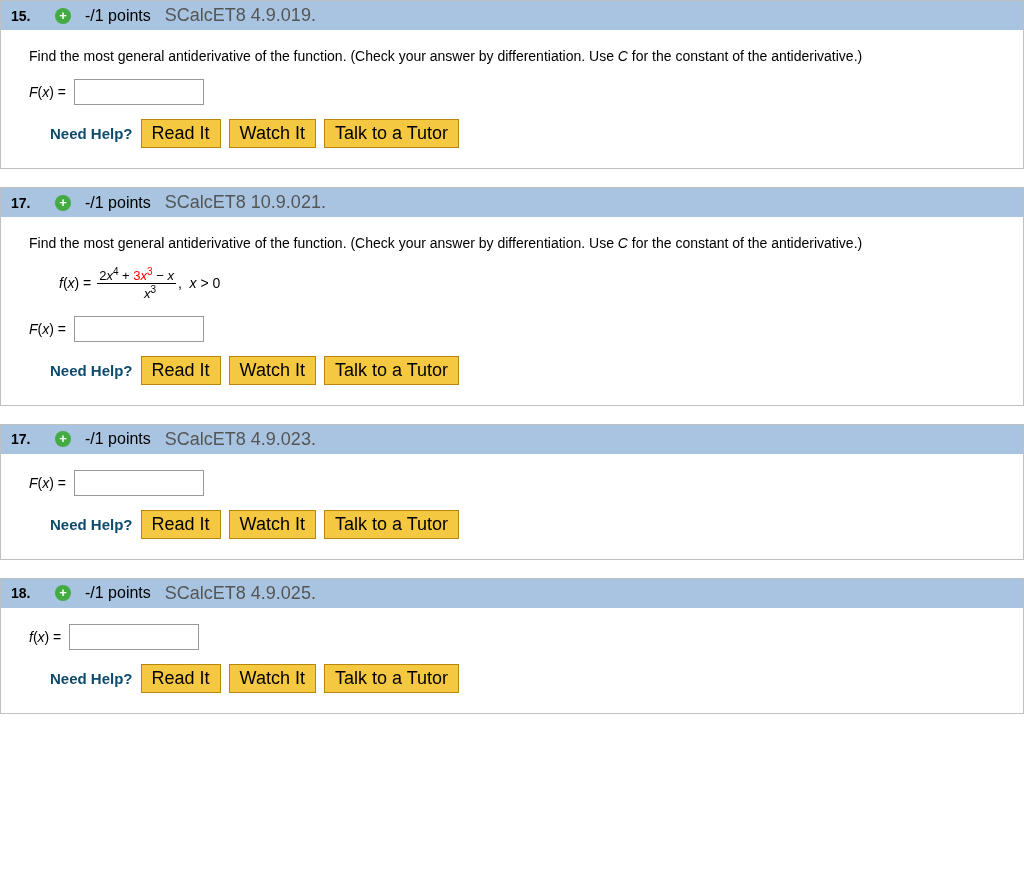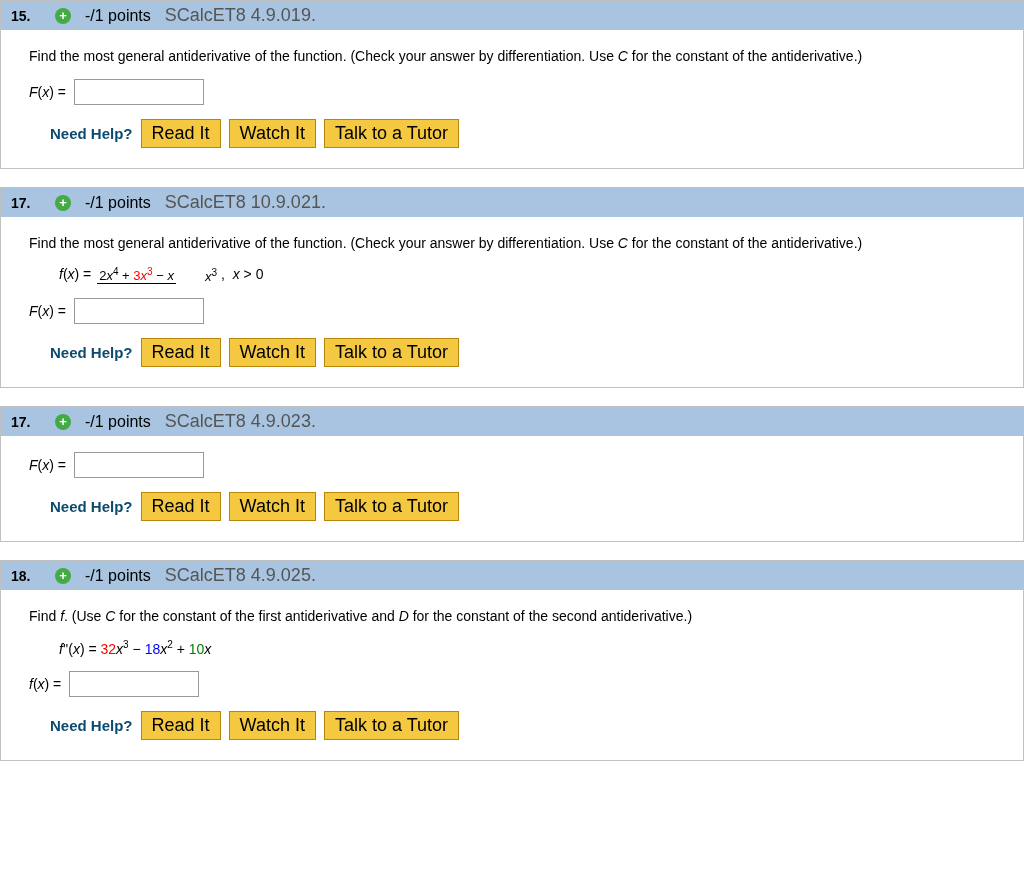--- a/index.html
+++ b/index.html
@@ -107,22 +107,22 @@
       padding: 3px 10px;
       font-size: 18px;
       cursor: pointer;
       font-weight: normal;
     }
 
     sup { font-size: 10px; }
 
     .frac {
       display: inline-flex;
-      flex-direction: row;
-      align-items: flex-end;
+      flex-direction: column;
+      align-items: center;
       vertical-align: middle;
       margin: 0 2px;
     }
     .frac-num {
       border-bottom: 1px solid #000;
       padding: 0 2px;
       text-align: center;
       font-size: 13px;
     }
     .frac-den {
@@ -218,26 +218,20 @@
 </div>
 
 <div class="problem-block">
   <div class="problem-header">
     <span class="problem-number">18.</span>
     <span class="plus-icon">+</span>
     <span class="points-text">-/1 points</span>
     <span class="source-text">SCalcET8 4.9.025.</span>
   </div>
   <div class="problem-body">
-    <div class="problem-instruction">
-      Find <i>f</i>. (Use <i>C</i> for the constant of the first antiderivative and <i>D</i> for the constant of the second antiderivative.)
-    </div>
-    <div class="formula-line">
-      <i>f</i>''(<i>x</i>) = <span class="red">32</span><i>x</i><sup>3</sup> − <span class="blue">18</span><i>x</i><sup>2</sup> + <span class="green">10</span><i>x</i>
-    </div>
     <div class="fx-row">
       <span class="fx-label"><i>f</i>(<i>x</i>) =</span>
       <input class="answer-input" type="text" value="" style="">
     </div>
     <div class="need-help-row">
       <span class="need-help-label">Need Help?</span>
       <button class="help-btn">Read It</button>
       <button class="help-btn">Watch It</button>
       <button class="help-btn">Talk to a Tutor</button>
     </div>

